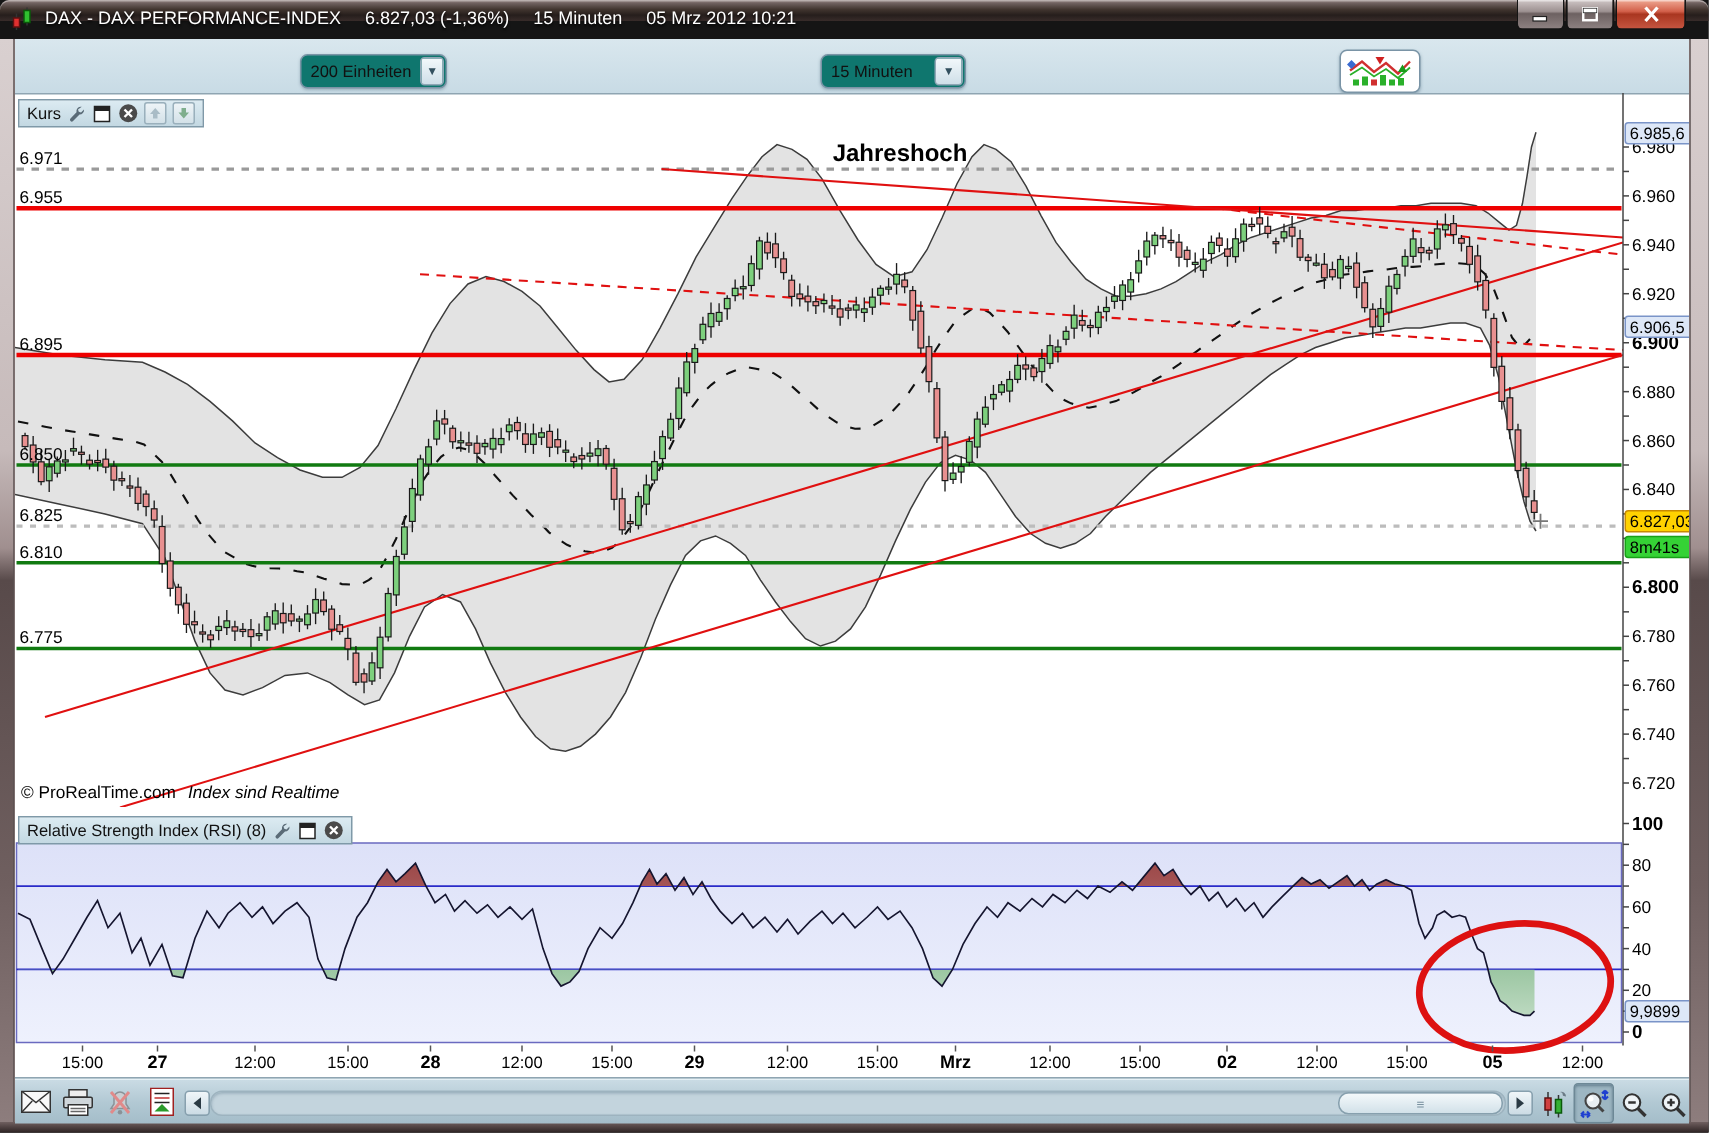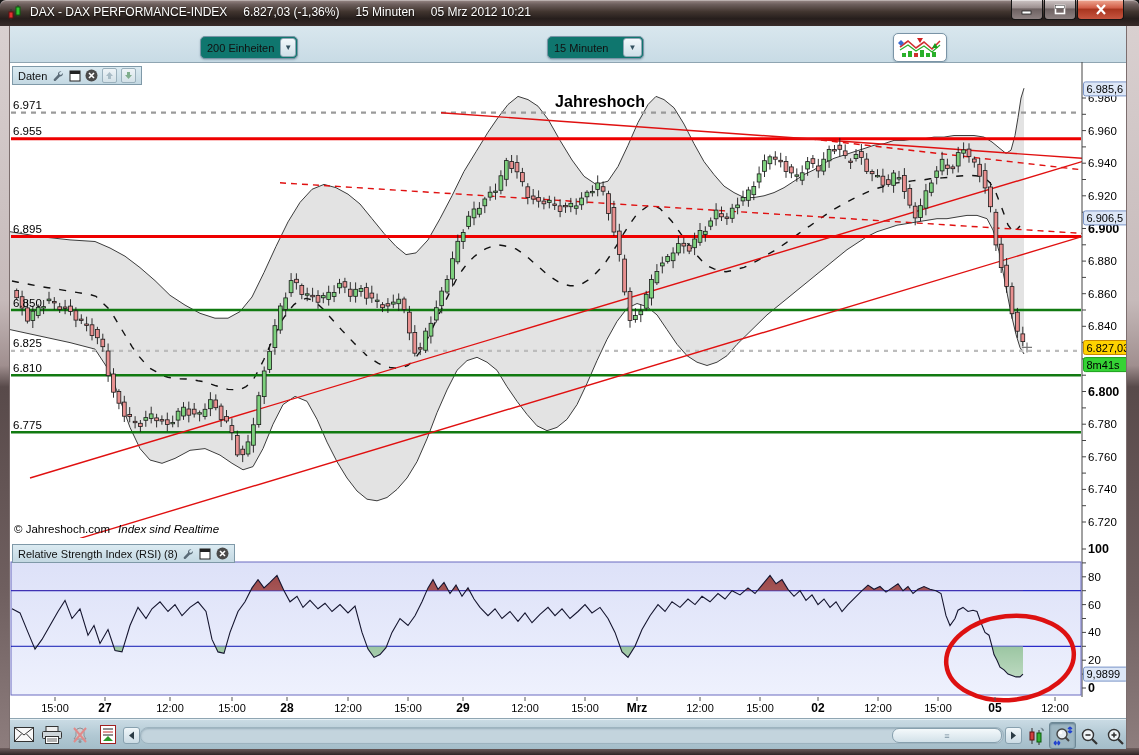--- a/index.html
+++ b/index.html
@@ -1,19 +1,19 @@
 <!DOCTYPE html>
 <html><head>
 <meta charset="utf-8">
 <style>
   html,body{margin:0;padding:0;width:1139px;height:755px;overflow:hidden;background:#151515;
     font-family:"Liberation Sans",sans-serif;-webkit-font-smoothing:antialiased;}
   .win{position:absolute;inset:0;border-radius:6px 6px 0 0;}
   
-  .titlebar{position:absolute;left:0;top:0;width:1139px;height:26px;border-radius:6px 6px 0 0;
+  .titlebar{position:absolute;left:0;top:0;width:1139px;height:14px;border-radius:6px 6px 0 0;
     background:linear-gradient(180deg,#9a8a88 0%,#6e605e 16%,#41352f 45%,#261e1c 72%,#382c2a 100%);
     box-shadow:inset 0 1px 0 rgba(255,255,255,.35);}
   .title-icon{position:absolute;left:6px;top:4px;width:18px;height:18px;}
   .title-text{position:absolute;left:30px;top:5px;color:#fff;font-size:12px;text-shadow:0 1px 2px #000;white-space:nowrap;}
   .title-text span{margin-right:16px;}
   .capbtns{position:absolute;right:15px;top:0;display:flex;}
   .capbtn{width:30px;height:19px;border:1px solid #141414;border-top:none;border-radius:0 0 4px 4px;
     background:linear-gradient(180deg,#cfc6c6 0%,#9d9191 40%,#6d6161 48%,#8d8181 100%);
     display:flex;align-items:center;justify-content:center;margin-left:1px;box-shadow:inset 0 1px 0 rgba(255,255,255,.5);}
   .capbtn.close{width:45px;background:linear-gradient(180deg,#efa893 0%,#d2604a 40%,#a93620 50%,#c65540 100%);}
@@ -659,21 +659,21 @@
         <line x1="938" y1="697" x2="938" y2="701" stroke="#555" stroke-width="1"></line>
         <text x="938" y="712" text-anchor="middle" font-size="11" font-weight="normal" fill="#000">15:00</text>
         <line x1="995" y1="697" x2="995" y2="701" stroke="#555" stroke-width="1"></line>
         <text x="995" y="712" text-anchor="middle" font-size="12" font-weight="bold" fill="#000">05</text>
         <line x1="1055" y1="697" x2="1055" y2="701" stroke="#555" stroke-width="1"></line>
         <text x="1055" y="712" text-anchor="middle" font-size="11" font-weight="normal" fill="#000">12:00</text>
       </g>
   </svg>
 
   <div class="phead" style="left:12px;top:66px;">
-    <span>Daten</span>
+    <span>Kurs</span>
     <span class="mini">
       <svg width="12" height="12" viewBox="0 0 12 12">
           <path d="M9.5 1.2 A3 3 0 0 0 6 4.8 L2 9 a1.2 1.2 0 0 0 1.7 1.7 L8 6.4 A3 3 0 0 0 11 3 L9 5 L7.5 4.5 L7 3 Z" fill="#5a6b77"></path>
         </svg>
     </span>
     <span class="mini">
       <svg width="12" height="12" viewBox="0 0 12 12">
           <rect x="1" y="1" width="10" height="10" fill="#fff" stroke="#222"></rect>
           <rect x="1" y="1" width="10" height="3" fill="#222"></rect>
         </svg>
@@ -690,21 +690,21 @@
         </svg>
     </span>
     <span class="mini" style="border:1px solid #9ab0bc;border-radius:2px;background:linear-gradient(#eef4f7,#d3e1e8);">
       <svg width="9" height="9" viewBox="0 0 9 9">
           <path d="M4.5 8 L1 4 H3 V1 H6 V4 H8 Z" fill="#7fae8d"></path>
         </svg>
     </span>
   </div>
 
   <div class="copyright">
-    <span>© Jahreshoch.com</span><span class="it">Index sind Realtime</span>
+    <span>© ProRealTime.com</span><span class="it">Index sind Realtime</span>
   </div>
 
   <div class="phead" style="left:12px;top:544px;z-index:6;">
     <span>Relative Strength Index (RSI) (8)</span>
     <span class="mini">
       <svg width="12" height="12" viewBox="0 0 12 12">
           <path d="M9.5 1.2 A3 3 0 0 0 6 4.8 L2 9 a1.2 1.2 0 0 0 1.7 1.7 L8 6.4 A3 3 0 0 0 11 3 L9 5 L7.5 4.5 L7 3 Z" fill="#5a6b77"></path>
         </svg>
     </span>
     <span class="mini">

